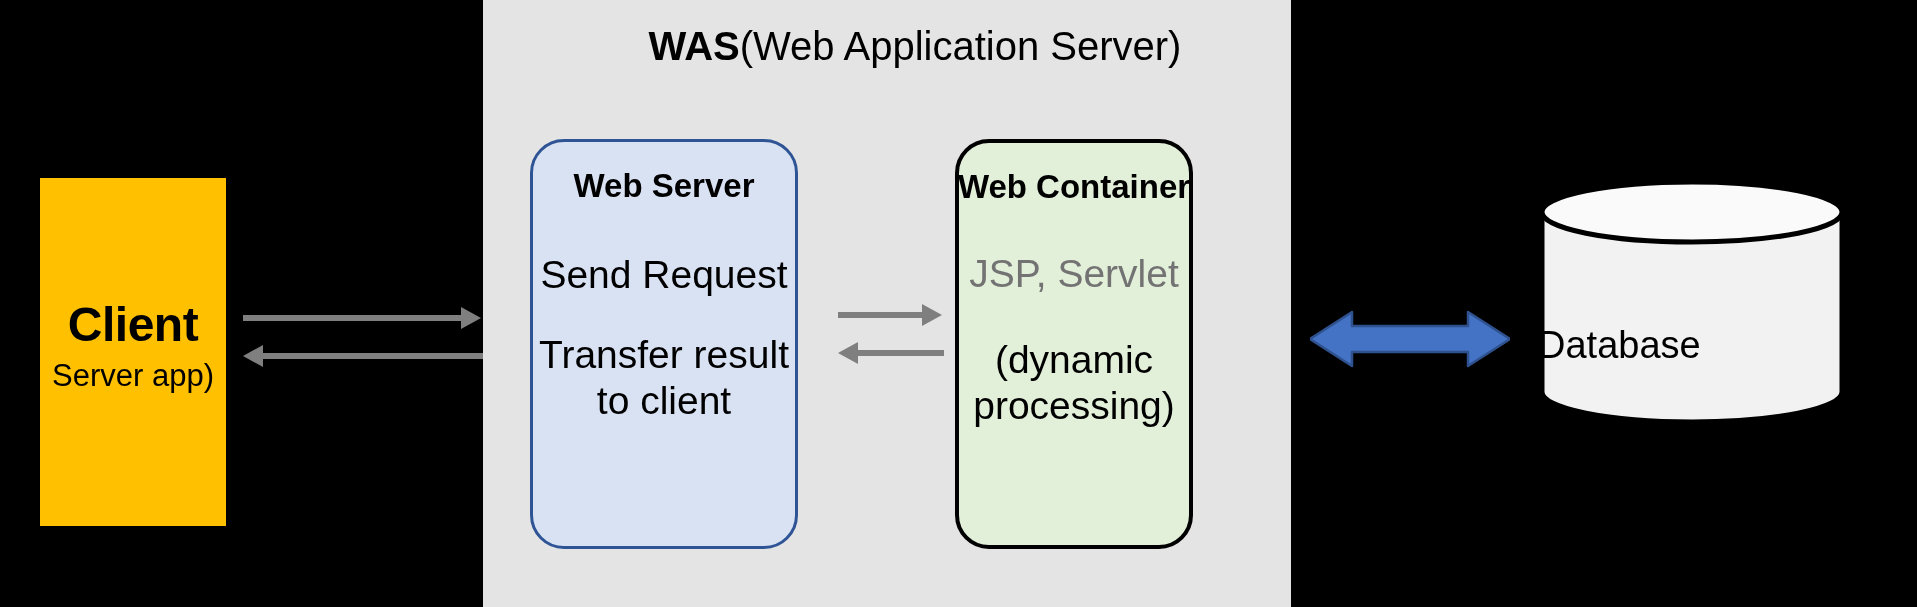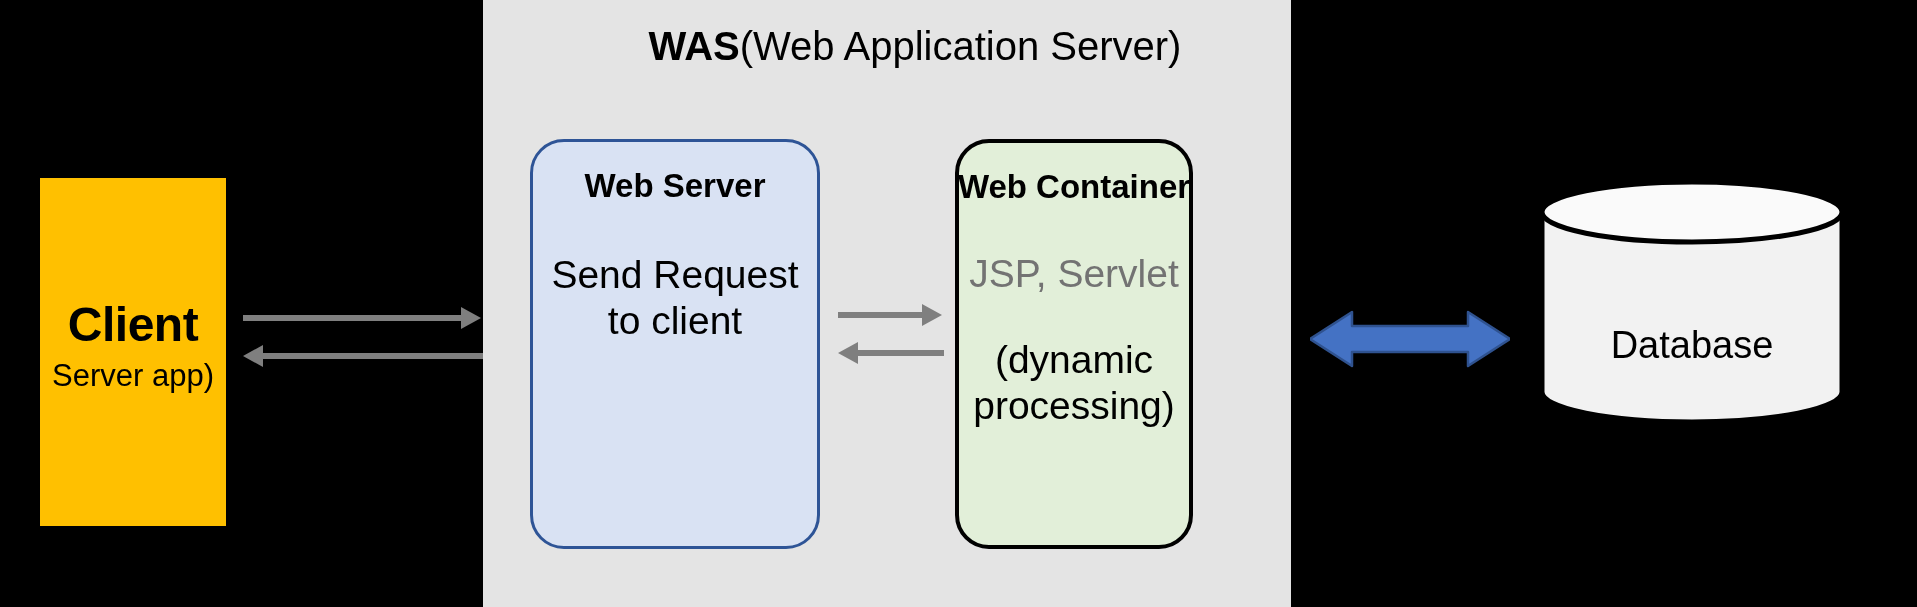--- a/index.html
+++ b/index.html
@@ -82,21 +82,21 @@
     box-sizing: border-box;
     text-align: center;
     display: flex;
     flex-direction: column;
     align-items: center;
     justify-content: flex-start;
   }
   .web-server {
     left: 530px;
     top: 139px;
-    width: 290px;
+    width: 268px;
     height: 410px;
     background: #D9E2F3;
     border: 3px solid #2E5496;
     border-radius: 34px;
     text-align: right;
   }
   .web-container {
     left: 955px;
     top: 139px;
     width: 238px;
@@ -179,21 +179,20 @@
     left: 1538px;
     top: 178px;
     width: 308px;
     height: 248px;
   }
   .db-label {
     position: absolute;
     left: 1538px;
     top: 324px;
     width: 308px;
-    text-align: center;
     font-size: 38px;
     font-weight: normal;
     color: #000000;
   }
 </style>
 </head>
 <body>
 
 <div class="stage">
 
@@ -213,20 +212,21 @@
   </div>
 
   <div class="was-panel"></div>
   <div class="was-title">
     <span class="b">WAS</span><span class="n">(Web Application Server)</span>
   </div>
 
   <div class="inner-box web-server">
     <div class="box-title">Web Server</div>
     <div class="box-line ws-block-1">Send Request</div>
+    <div class="box-line ws-block-2">Transfer result</div>
     <div class="box-line">to client</div>
   </div>
 
   <div class="garrow ws-arrow-out">
     <div class="shaft"></div>
     <div class="headR"></div>
   </div>
   <div class="garrow ws-arrow-in">
     <div class="shaft"></div>
     <div class="headL"></div>

